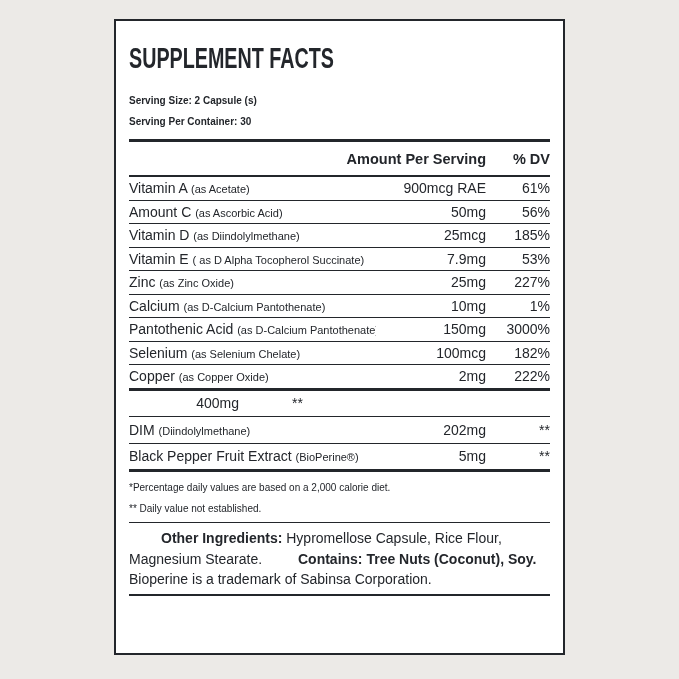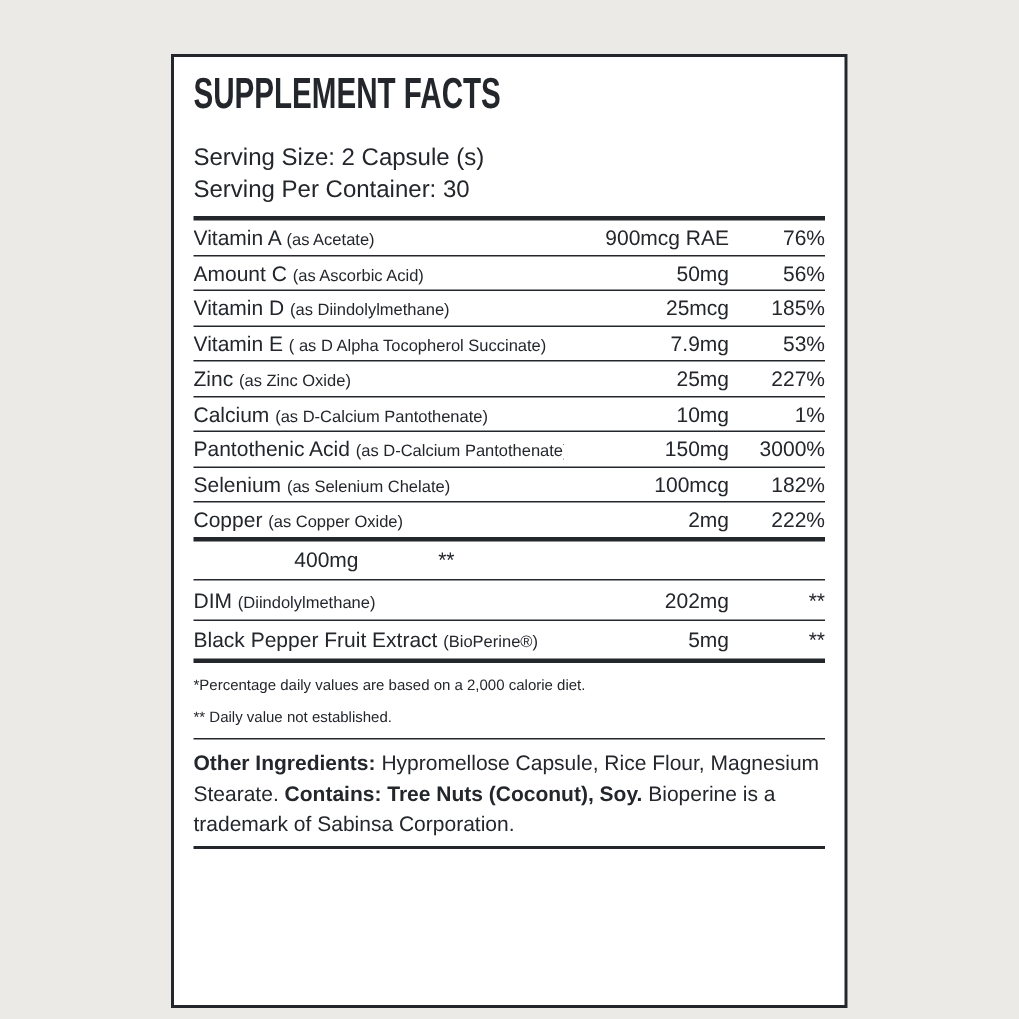--- a/index.html
+++ b/index.html
@@ -6,39 +6,39 @@
   body{
     width:679px;height:679px;
     background:#ECEAE7;
     font-family:"Liberation Sans", sans-serif;
     color:#23262B;
     position:relative;
     overflow:hidden;
   }
   .label-box{
     position:absolute;
-    left:114px; top:36px;
+    left:114px; top:19px;
     width:451px; height:636px;
     box-sizing:border-box;
     background:#FFFFFF;
     border:2px solid #23262B;
-    padding:0 13px;
+    padding:12px 13px;
   }
   .title{
     margin-top:9px;
     height:32px; line-height:32px;
     font-size:29px; font-weight:bold;
     letter-spacing:0px;
     white-space:nowrap;
     transform:scaleX(0.68);
     transform-origin:0 50%;
   }
   .serving{
     margin-top:16px;
-    font-size:16px; font-weight:normal;
+    font-size:10px; font-weight:bold;
     line-height:21px;
   }
   .rule-thick{
     margin-top:7px;
     border-top:3px solid #23262B;
   }
   .thead{
     display:flex; align-items:center;
     height:33px;
     border-bottom:2.5px solid #23262B;
@@ -62,46 +62,51 @@
   .footnotes{
     padding:5px 0 3px;
     border-bottom:1.5px solid #23262B;
     font-size:10px; line-height:21px;
   }
   .other{
     padding:5px 0 4px;
     border-bottom:2px solid #23262B;
     font-size:14px; line-height:20.5px;
   }
-  .other b{font-weight:bold;}
+  .other b{font-weight:bold;margin-left:32px;}
   .disclaimer{
     padding-top:5px;
     font-size:14.3px; font-weight:bold;
     line-height:20.5px;
   }
 </style>
 </head>
 <body>
 
 <div class="label-box">
 
   <div class="title">SUPPLEMENT FACTS</div>
 
   <div class="serving">
     <div>Serving Size: 2 Capsule (s)</div>
     <div>Serving Per Container: 30</div>
   </div>
 
   <div class="rule-thick"></div>
 
+  <div class="thead">
+    <span class="spacer"></span>
+    <span class="amt">Amount Per Serving</span>
+    <span class="dv">% DV</span>
+  </div>
 
   <div class="row">
     <span class="nm"><span>Vitamin A</span> <span class="form">(as Acetate)</span></span>
     <span class="amt">900mcg RAE</span>
-    <span class="dv">76%</span>
+    <span class="dv">61%</span>
   </div>
   <div class="row">
     <span class="nm"><span>Amount C</span> <span class="form">(as Ascorbic Acid)</span></span>
     <span class="amt">50mg</span>
     <span class="dv">56%</span>
   </div>
   <div class="row">
     <span class="nm"><span>Vitamin D</span> <span class="form">(as Diindolylmethane)</span></span>
     <span class="amt">25mcg</span>
     <span class="dv">185%</span>

